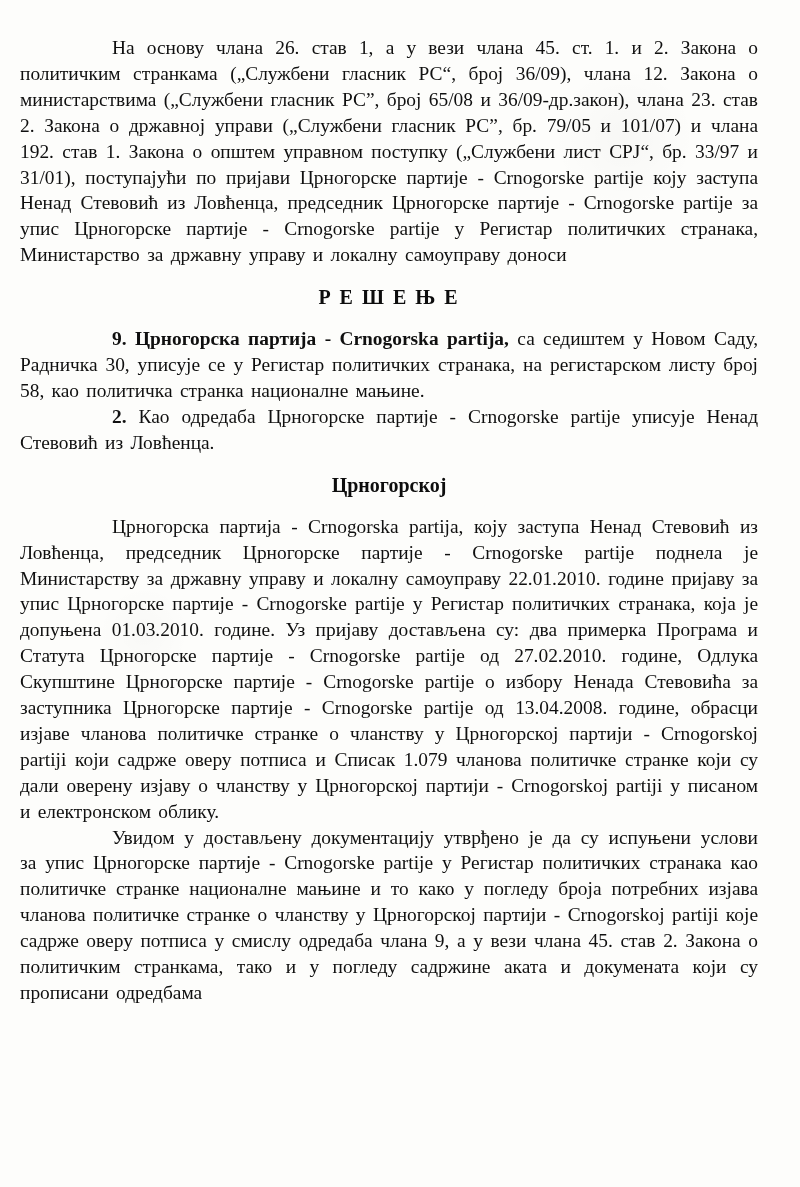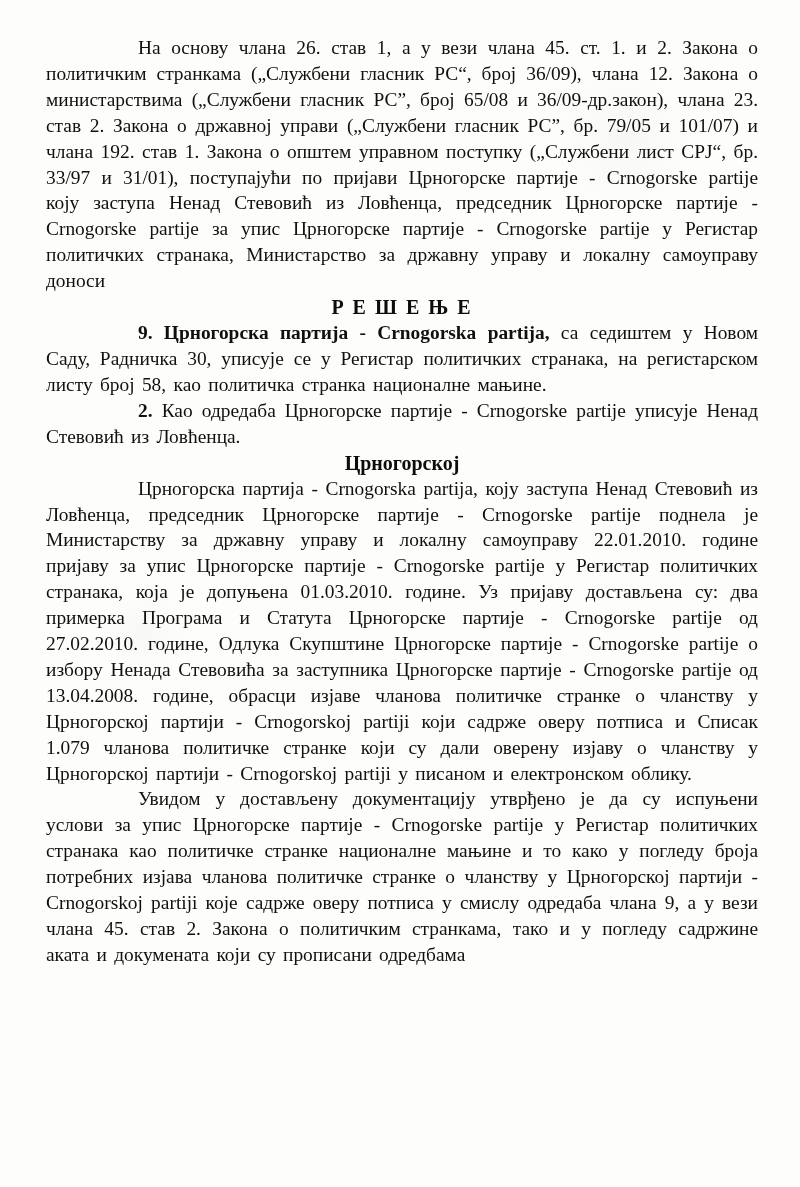--- a/index.html
+++ b/index.html
@@ -11,39 +11,39 @@
     height: 1187px;
     background: #fdfdfb;
     color: #101010;
     font-family: "Liberation Serif", serif;
     overflow: hidden;
   }
   .page {
     box-sizing: border-box;
     width: 800px;
     height: 1149px;
-    padding: 35px 42px 20px 46px;
+    padding: 35px 42px 20px 20px;
     background:
       radial-gradient(circle at 78% 12%, rgba(0,0,0,0.025), transparent 6%),
       radial-gradient(circle at 18% 55%, rgba(0,0,0,0.02), transparent 5%),
       #fdfdfb;
   }
   p.para {
     margin: 0;
     font-size: 19.4px;
     line-height: 25.9px;
     text-align: justify;
     word-spacing: 2.5px;
   }
   p.indent {
     text-indent: 92px;
   }
   .gap-after-intro   { margin-bottom: 17px; }
   h1.heading, h2.heading {
-    margin: 0;
+    margin: 16px;
     font-size: 20px;
     line-height: 26px;
     text-align: center;
     font-weight: bold;
     color: #0d0d0d;
   }
   .heading-resenje { letter-spacing: 2px; margin-bottom: 35px; }
   .item-para { margin-bottom: 16px; }
   .item-para .lead-bold { font-weight: bold; }
   .heading-obrazlozenje { margin-top: 19px; margin-bottom: 43px; }

